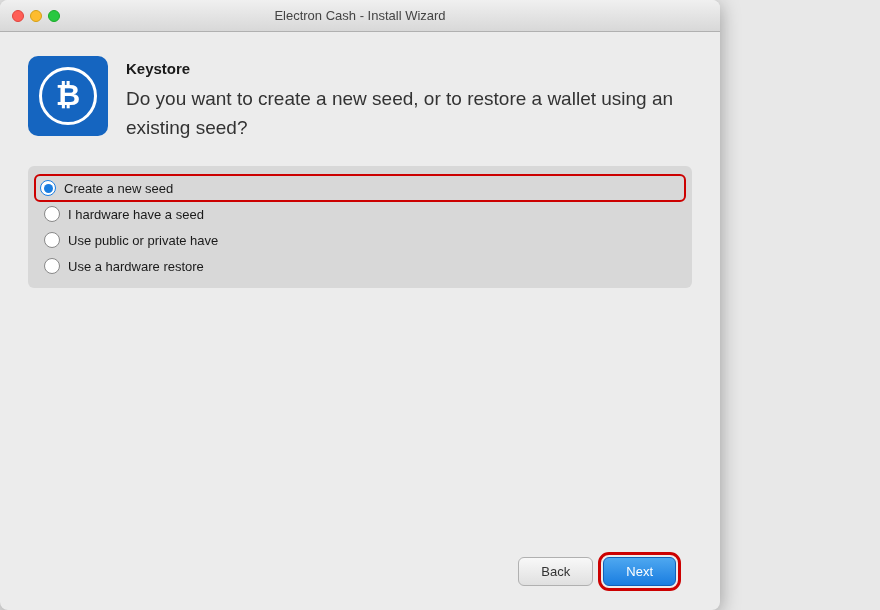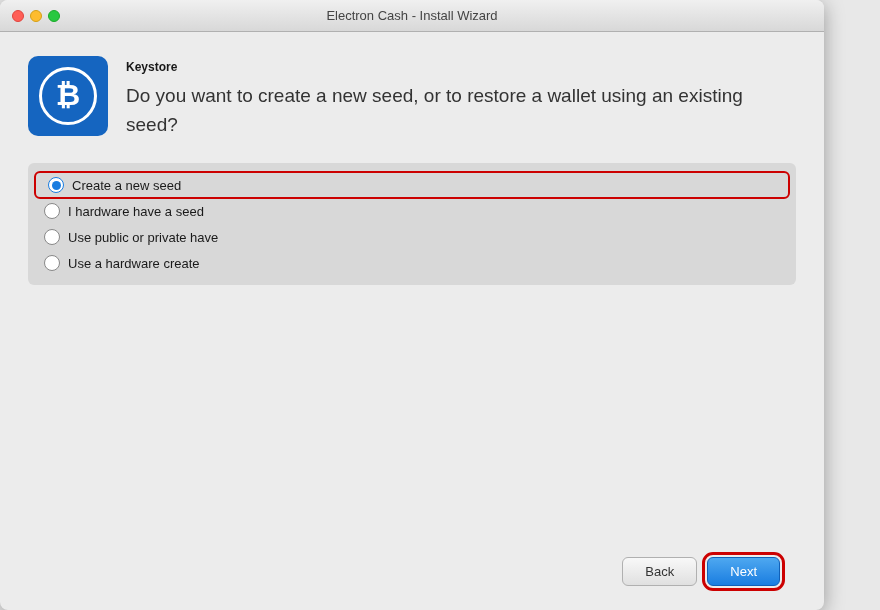--- a/index.html
+++ b/index.html
@@ -8,21 +8,21 @@
       width: 880px;
       height: 610px;
       background: #e8e8e8;
       font-family: -apple-system, BlinkMacSystemFont, "Helvetica Neue", Arial, sans-serif;
       font-size: 13px;
       color: #1a1a1a;
       overflow: hidden;
     }
 
     .window {
-      width: 824px;
+      width: 720px;
       height: 610px;
       background: #ececec;
       border-radius: 8px;
       display: flex;
       flex-direction: column;
       box-shadow: 0 4px 20px rgba(0,0,0,0.35);
     }
 
     
     .title-bar {
@@ -109,21 +109,21 @@
     }
 
     .header-text {
       display: flex;
       flex-direction: column;
       gap: 8px;
       padding-top: 4px;
     }
 
     .keystore-title {
-      font-size: 12px;
+      font-size: 15px;
       font-weight: 700;
       color: #1a1a1a;
     }
 
     .keystore-desc {
       font-size: 19px;
       color: #333;
       line-height: 1.5;
     }
 
@@ -141,21 +141,21 @@
     .radio-item {
       display: flex;
       align-items: center;
       gap: 8px;
       cursor: pointer;
     }
 
     .radio-item.selected-option {
       outline: 2px solid #cc0000;
       border-radius: 4px;
-      padding: 4px 12px;
+      padding: 4px 4px;
       margin: -4px -8px;
     }
 
     .radio-outer {
       width: 16px;
       height: 16px;
       border-radius: 50%;
       border: 1.5px solid #888;
       background: #fff;
       display: flex;
@@ -260,21 +260,21 @@
         <span class="radio-label">I hardware have a seed</span>
       </div>
 
       <div class="radio-item">
         <div class="radio-outer"></div>
         <span class="radio-label">Use public or private have</span>
       </div>
 
       <div class="radio-item">
         <div class="radio-outer"></div>
-        <span class="radio-label">Use a hardware create</span>
+        <span class="radio-label">Use a hardware restore</span>
       </div>
 
     </div>
 
     <div class="spacer"></div>
 
     <div class="bottom-bar">
       <button class="btn btn-back">Back</button>
       <button class="btn btn-next">Next</button>
     </div>

